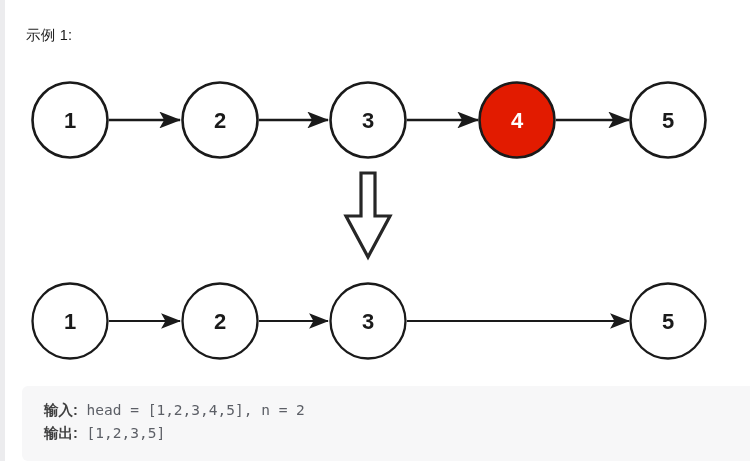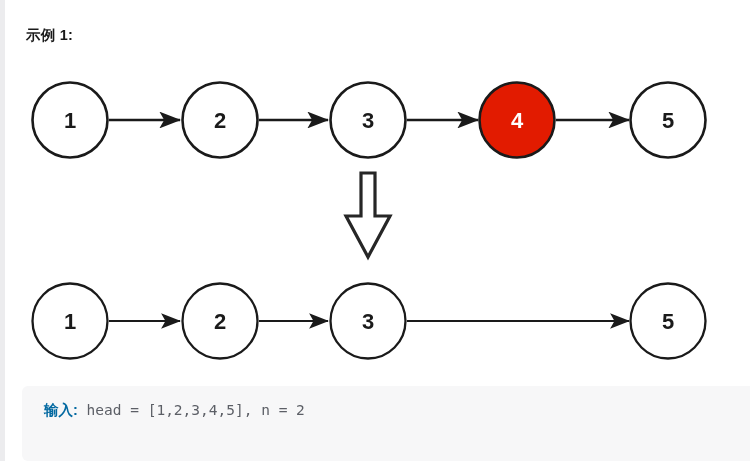--- a/index.html
+++ b/index.html
@@ -25,21 +25,21 @@
     top: 0;
     width: 5px;
     height: 461px;
     background: #ececee;
   }
   .example-title {
     position: absolute;
     left: 26px;
     top: 26px;
     font-size: 14.5px;
-    font-weight: bold;
+    font-weight: normal;
     color: #191919;
     letter-spacing: 0.2px;
     white-space: nowrap;
   }
   .diagram {
     position: absolute;
     left: 0;
     top: 0;
     width: 750px;
     height: 375px;
@@ -57,21 +57,21 @@
   }
   .code-line {
     font-family: "DejaVu Sans Mono", "Liberation Mono", monospace;
     font-size: 14.5px;
     line-height: 23px;
     white-space: pre;
   }
   .code-label {
     font-family: "Liberation Sans", "DejaVu Sans", sans-serif;
     font-weight: bold;
-    color: #0369a1;
+    color: #404040;
     font-size: 14.5px;
   }
   .code-value {
     color: #5c5f66;
     margin-top: 36px;
   }
 </style>
 </head>
 <body>
 
@@ -148,15 +148,16 @@
 
       <g>
         <circle cx="668" cy="321" r="37.5" fill="#ffffff" stroke="#1a1a1a" stroke-width="2.3"></circle>
         <text x="668" y="321" text-anchor="middle" dominant-baseline="central" font-family="Liberation Sans, DejaVu Sans, sans-serif" font-size="22" font-weight="bold" fill="#1a1a1a">5</text>
       </g>
     </g>
   </svg>
 
   <div class="code-block">
     <div class="code-line"><span class="code-label">输入:</span><span class="code-value"> head = [1,2,3,4,5], n = 2</span></div>
+    <div class="code-line"><span class="code-label">输出:</span><span class="code-value"> [1,2,3,5]</span></div>
   </div>
 
 </div>
 
 </body></html>

